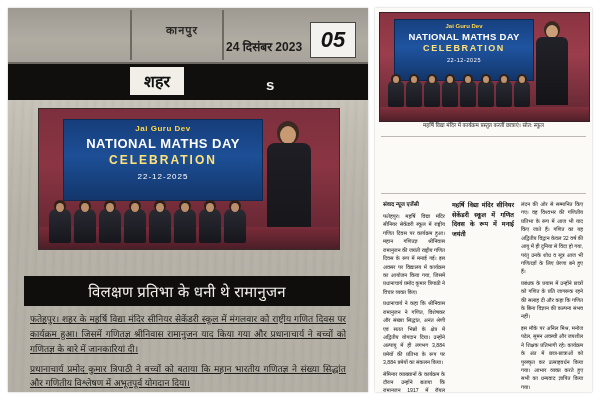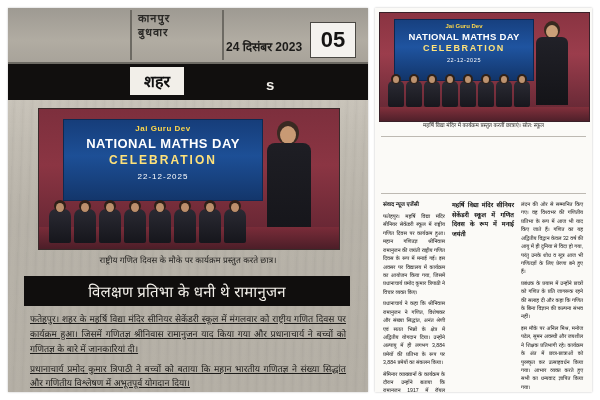--- a/index.html
+++ b/index.html
@@ -50,23 +50,23 @@
   
   .lc-masthead {
     position: absolute;
     left: 0; top: 0; right: 0;
     height: 54px;
     background: linear-gradient(180deg,#9e9a92 0%, #b1aca2 60%, #a8a39a 100%);
     border-bottom: 2px solid #6d6a63;
   }
   .lc-mh-left {
     position: absolute;
-    left: 130px; top: 4px;
+    left: 130px; top: 16px;
     width: 88px;
-    text-align: left;
+    text-align: center;
     color: #2b2a27;
     line-height: 1.25;
   }
   .lc-mh-left div:nth-child(1) { font-size: 11px; font-weight: bold; letter-spacing: 1px; }
   .lc-mh-left div:nth-child(2) { font-size: 11px; font-weight: bold; letter-spacing: 1px; }
   .lc-date {
     position: absolute;
     left: 218px; top: 30px;
     font-size: 12px;
     font-weight: bold;
@@ -77,20 +77,21 @@
     right: 12px; top: 14px;
     width: 44px; height: 34px;
     background: #f4f2ee;
     border: 1px solid #4a4843;
     color: #151413;
     font-size: 22px;
     font-weight: bold;
     display: flex;
     align-items: center;
     justify-content: center;
+    font-style: italic;
   }
   .lc-mh-div {
     position: absolute;
     left: 122px; top: 2px;
     width: 2px; height: 50px;
     background: #6d6a63;
   }
   .lc-mh-div2 {
     position: absolute;
     left: 214px; top: 2px;
@@ -358,21 +359,20 @@
 
   <div class="left-clip">
     <div class="lc-paper"></div>
     <div class="lc-grain"></div>
 
     <div class="lc-masthead">
       <div class="lc-mh-div"></div>
       <div class="lc-mh-div2"></div>
       <div class="lc-mh-left">
         <div>कानपुर</div>
-        <div>बुधवार</div>
       </div>
       <div class="lc-date">24 दिसंबर 2023</div>
       <div class="lc-pageno">05</div>
     </div>
 
     <div class="lc-secband">
       <div class="lc-sec-chip">शहर</div>
       <div class="lc-sec-s">s</div>
     </div>
 
@@ -395,21 +395,20 @@
         <div class="lcp-kid"></div>
         <div class="lcp-kid"></div>
         <div class="lcp-kid"></div>
         <div class="lcp-kid"></div>
         <div class="lcp-kid"></div>
         <div class="lcp-kid"></div>
         <div class="lcp-kid"></div>
       </div>
     </div>
 
-    <div class="lc-caption">राष्ट्रीय गणित दिवस के मौके पर कार्यक्रम प्रस्तुत करते छात्र।</div>
 
     <div class="lc-headline">विलक्षण प्रतिभा के धनी थे रामानुजन</div>
 
     <div class="lc-body">
       <p>फतेहपुर। शहर के महर्षि विद्या मंदिर सीनियर सेकेंडरी स्कूल में मंगलवार को राष्ट्रीय गणित दिवस पर कार्यक्रम हुआ। जिसमें गणितज्ञ श्रीनिवास रामानुजन याद किया गया और प्रधानाचार्य ने बच्चों को गणितज्ञ के बारे में जानकारियां दी।</p>
       <p>प्रधानाचार्य प्रमोद कुमार त्रिपाठी ने बच्चों को बताया कि महान भारतीय गणितज्ञ ने संख्या सिद्धांत और गणितीय विश्लेषण में अभूतपूर्व योगदान दिया।</p>
     </div>
   </div>
 
   <div class="right-clip">

